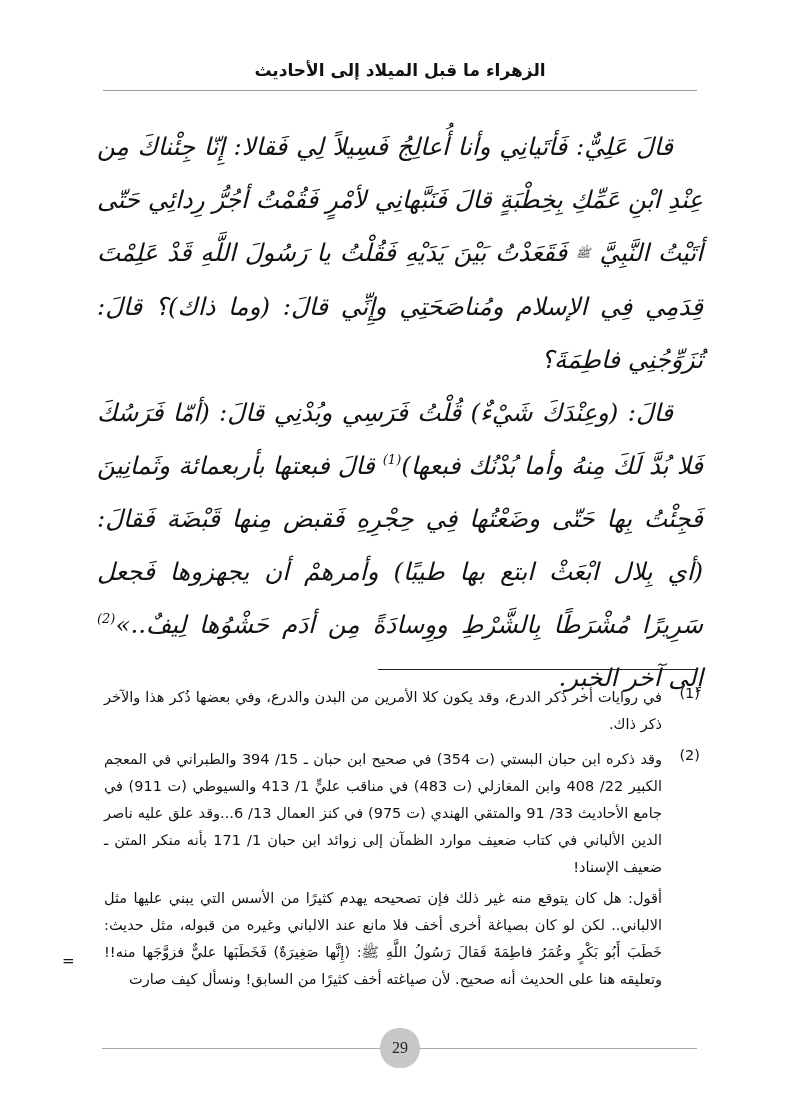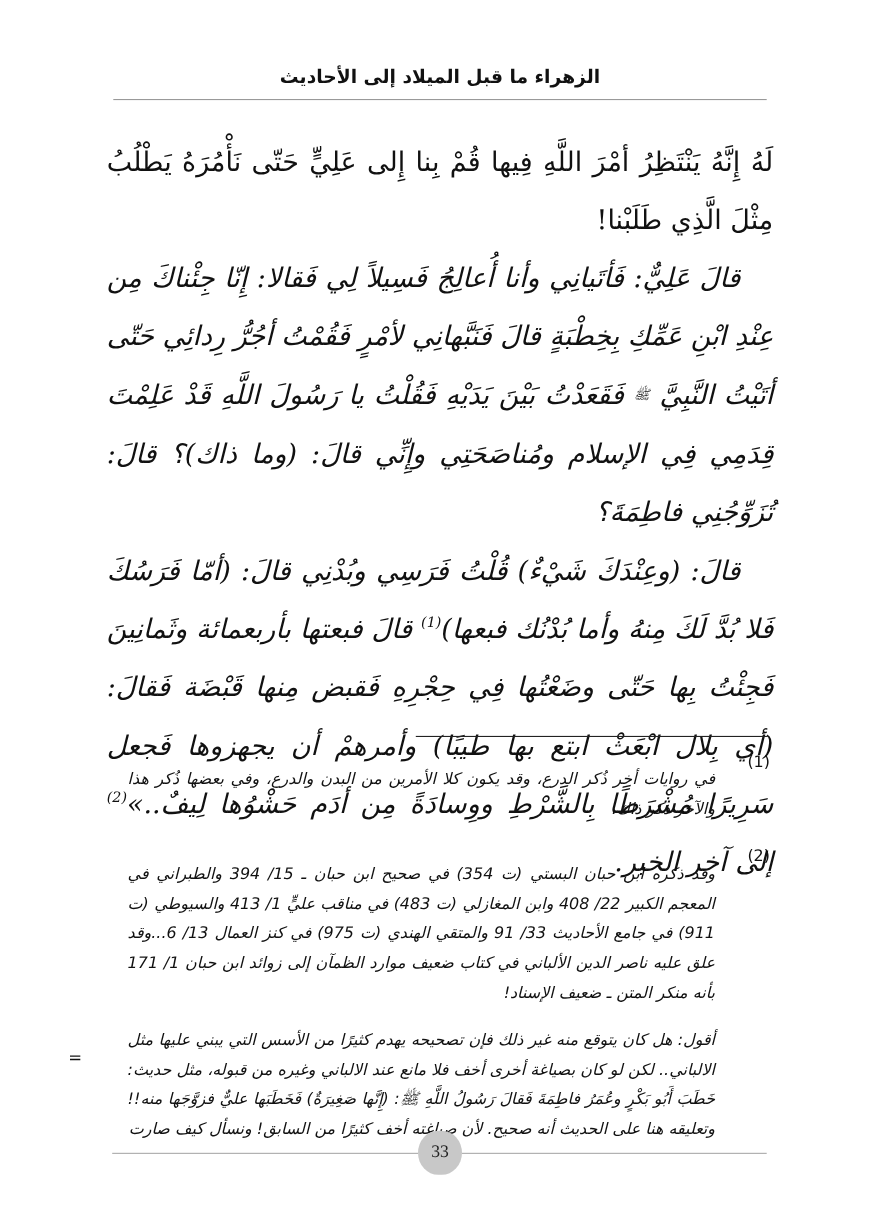--- a/index.html
+++ b/index.html
@@ -91,22 +91,21 @@
     }
     .fn .num span {
       display: inline-block;
     }
     .fn .fn-body {
       flex: 1;
       text-align: justify;
       text-align-last: right;
     }
     .fn .fn-body p {
-      margin: 16px;
-      font-style: italic;
+      margin: 4px;
     }
     .continuation-mark {
       position: absolute;
       top: 952px;
       left: 62px;
       font-family: "DejaVu Sans", sans-serif;
       font-size: 15px;
       color: #111;
     }
     .page-footer {
@@ -146,21 +145,20 @@
     }
   </style>
 </head>
 <body>
 
 <div class="page-header">
   <span class="title">الزهراء ما قبل الميلاد إلى الأحاديث</span>
 </div>
 
 <div class="body-text" id="main-text">
-    <p><span>لَهُ إِنَّهُ يَنْتَظِرُ أمْرَ اللَّهِ فِيها قُمْ بِنا إِلى عَلِيٍّ حَتّى نَأْمُرَهُ يَطْلُبُ مِثْلَ الَّذِي طَلَبْنا!</span></p>
     <p class="indent"><span>قالَ عَلِيٌّ: فَأتَيانِي وأنا أُعالِجُ فَسِيلاً لِي فَقالا: إِنّا جِئْناكَ مِن عِنْدِ ابْنِ عَمِّكِ بِخِطْبَةٍ قالَ فَنَبَّهانِي لأمْرٍ فَقُمْتُ أجُرُّ رِدائِي حَتّى أتَيْتُ النَّبِيَّ </span><span class="salutation">ﷺ</span><span> فَقَعَدْتُ بَيْنَ يَدَيْهِ فَقُلْتُ يا رَسُولَ اللَّهِ قَدْ عَلِمْتَ قِدَمِي فِي الإسلام ومُناصَحَتِي وإِنِّي قالَ: (وما ذاك)؟ قالَ: تُزَوِّجُنِي فاطِمَةَ؟</span></p>
     <p class="indent"><span>قالَ: (وعِنْدَكَ شَيْءٌ) قُلْتُ فَرَسِي وبُدْنِي قالَ: (أمّا فَرَسُكَ فَلا بُدَّ لَكَ مِنهُ وأما بُدْنُك فبعها)</span><sup class="fnref">(1)</sup><span> قالَ فبعتها بأربعمائة وثَمانِينَ فَجِئْتُ بِها حَتّى وضَعْتُها فِي حِجْرِهِ فَقبض مِنها قَبْضَة فَقالَ: (أي بِلال ابْعَثْ ابتع بها طيبًا) وأمرهمْ أن يجهزوها فَجعل سَرِيرًا مُشْرَطًا بِالشَّرْطِ ووِسادَةً مِن أدَم حَشْوُها لِيفٌ..»</span><sup class="fnref">(2)</sup><span> إلى آخر الخبر.</span></p>
   </div>
 
 <div class="fn-separator"></div>
 
 <div class="footnotes">
   <div class="fn">
     <div class="num"><span>(1)</span></div>
     <div class="fn-body">
@@ -174,16 +172,16 @@
       <p>أقول: هل كان يتوقع منه غير ذلك فإن تصحيحه يهدم كثيرًا من الأسس التي يبني عليها مثل الالباني.. لكن لو كان بصياغة أخرى أخف فلا مانع عند الالباني وغيره من قبوله، مثل حديث: خَطَبَ أَبُو بَكْرٍ وعُمَرُ فاطِمَةَ فَقالَ رَسُولُ اللَّهِ ﷺ: (إِنَّها صَغِيرَةٌ) فَخَطَبَها عليٌّ فزوَّجَها منه!! وتعليقه هنا على الحديث أنه صحيح. لأن صياغته أخف كثيرًا من السابق! ونسأل كيف صارت</p>
     </div>
   </div>
 </div>
 
 <div class="continuation-mark">=</div>
 
 <div class="page-footer">
   <div class="rule left"></div>
   <div class="badge">
-    <span>33</span>
+    <span>29</span>
   </div>
   <div class="rule right"></div>
 </div>
 
 </body></html>

